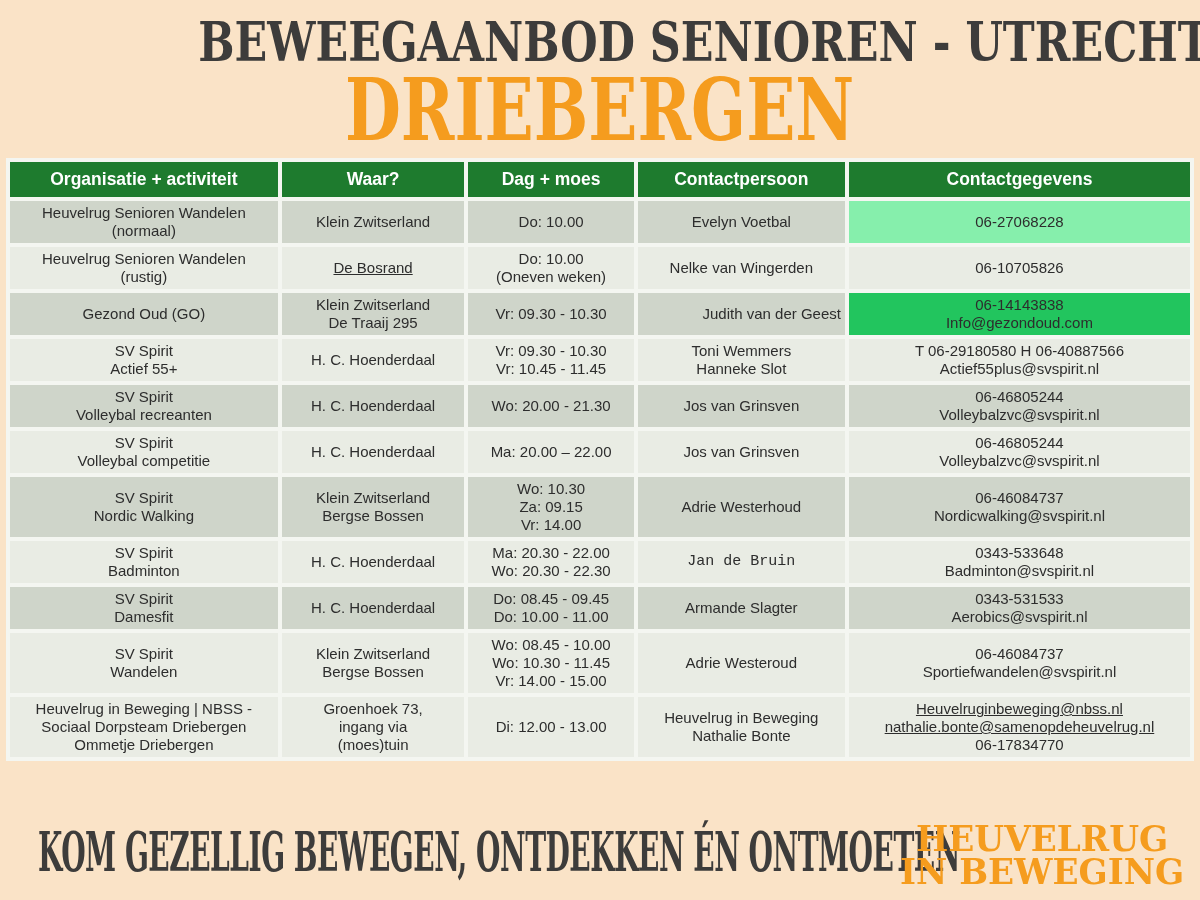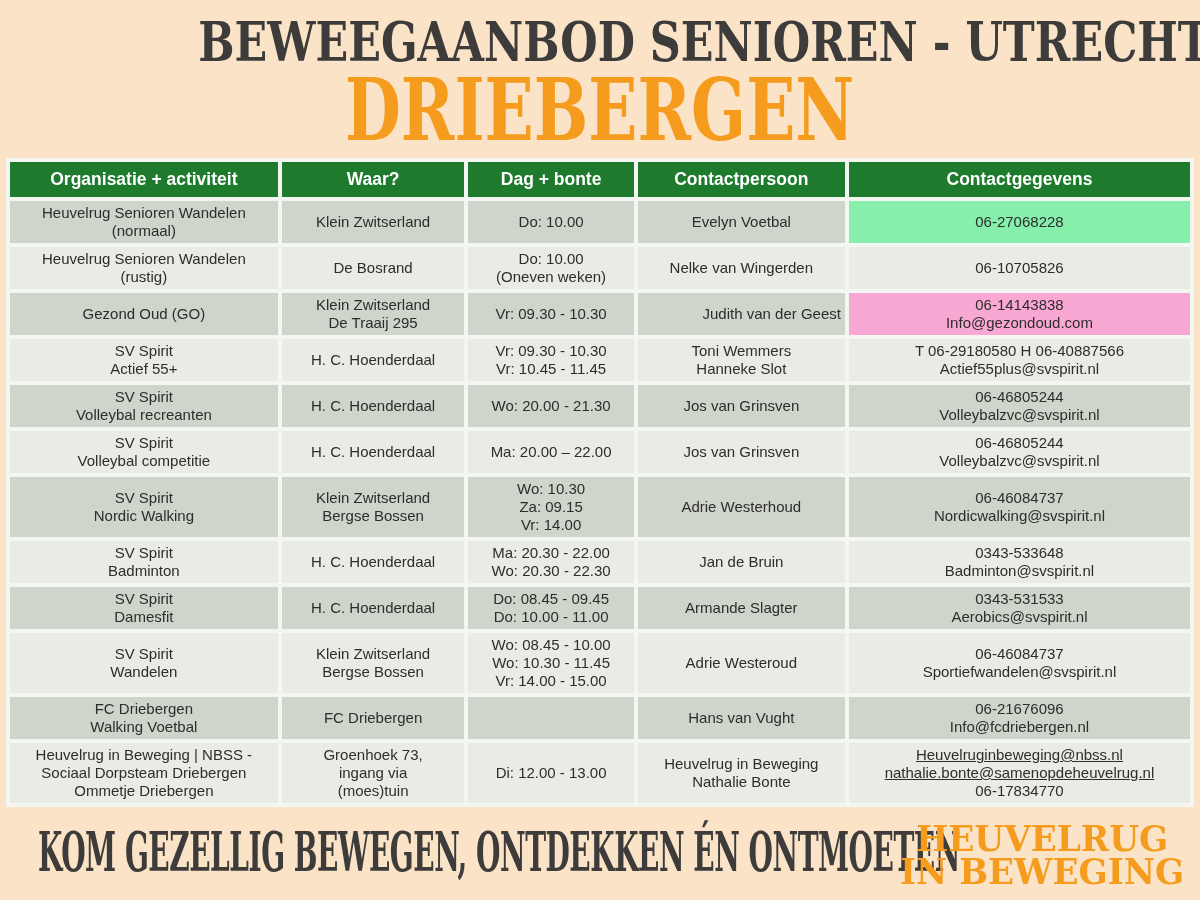--- a/index.html
+++ b/index.html
@@ -109,46 +109,46 @@
     <col style="width:23%">
     <col style="width:15.7%">
     <col style="width:14.2%">
     <col style="width:17.8%">
     <col style="width:29.3%">
   </colgroup>
   <thead>
     <tr id="thead-row">
         <th>Organisatie + activiteit</th>
         <th>Waar?</th>
-        <th>Dag + bonte</th>
+        <th>Dag + moes</th>
         <th>Contactpersoon</th>
         <th>Contactgegevens</th>
       </tr>
   </thead>
   <tbody id="tbody">
       <tr>
         <td style="background: rgb(207, 213, 202);">Heuvelrug Senioren Wandelen<br>(normaal)</td>
         <td style="background: rgb(207, 213, 202);">Klein Zwitserland</td>
         <td style="background: rgb(207, 213, 202);">Do: 10.00</td>
         <td style="background: rgb(207, 213, 202);">Evelyn Voetbal</td>
         <td style="background: #86efac;">06-27068228</td>
       </tr>
       <tr>
         <td style="background: rgb(233, 236, 228);">Heuvelrug Senioren Wandelen<br>(rustig)</td>
-        <td style="background: rgb(233, 236, 228);">De Bosrand</td>
+        <td style="background: rgb(233, 236, 228); text-decoration: underline;">De Bosrand</td>
         <td style="background: rgb(233, 236, 228);">Do: 10.00<br>(Oneven weken)</td>
         <td style="background: rgb(233, 236, 228);">Nelke van Wingerden</td>
         <td style="background: rgb(233, 236, 228);">06-10705826</td>
       </tr>
       <tr>
         <td style="background: rgb(207, 213, 202);">Gezond Oud (GO)</td>
         <td style="background: rgb(207, 213, 202);">Klein Zwitserland<br>De Traaij 295</td>
         <td style="background: rgb(207, 213, 202);">Vr: 09.30 - 10.30</td>
         <td style="background: rgb(207, 213, 202); text-align: right;">Judith van der Geest</td>
-        <td style="background: #f9a8d4;">06-14143838<br>Info@gezondoud.com</td>
+        <td style="background: #22c55e;">06-14143838<br>Info@gezondoud.com</td>
       </tr>
       <tr>
         <td style="background: rgb(233, 236, 228);">SV Spirit<br>Actief 55+</td>
         <td style="background: rgb(233, 236, 228);">H. C. Hoenderdaal</td>
         <td style="background: rgb(233, 236, 228);">Vr: 09.30 - 10.30<br>Vr: 10.45 - 11.45</td>
         <td style="background: rgb(233, 236, 228);">Toni Wemmers<br>Hanneke Slot</td>
         <td style="background: rgb(233, 236, 228);">T 06-29180580 H 06-40887566<br>Actief55plus@svspirit.nl</td>
       </tr>
       <tr>
         <td style="background: rgb(207, 213, 202);">SV Spirit<br>Volleybal recreanten</td>
@@ -168,45 +168,38 @@
         <td style="background: rgb(207, 213, 202);">SV Spirit<br>Nordic Walking</td>
         <td style="background: rgb(207, 213, 202);">Klein Zwitserland<br>Bergse Bossen</td>
         <td style="background: rgb(207, 213, 202);">Wo: 10.30<br>Za: 09.15<br>Vr: 14.00</td>
         <td style="background: rgb(207, 213, 202);">Adrie Westerhoud</td>
         <td style="background: rgb(207, 213, 202);">06-46084737<br>Nordicwalking@svspirit.nl</td>
       </tr>
       <tr>
         <td style="background: rgb(233, 236, 228);">SV Spirit<br>Badminton</td>
         <td style="background: rgb(233, 236, 228);">H. C. Hoenderdaal</td>
         <td style="background: rgb(233, 236, 228);">Ma: 20.30 - 22.00<br>Wo: 20.30 - 22.30</td>
-        <td style="background: rgb(233, 236, 228);">Jan de Bruin</td>
+        <td style="background: rgb(233, 236, 228); font-family: Liberation Mono, monospace;">Jan de Bruin</td>
         <td style="background: rgb(233, 236, 228);">0343-533648<br>Badminton@svspirit.nl</td>
       </tr>
       <tr>
         <td style="background: rgb(207, 213, 202);">SV Spirit<br>Damesfit</td>
         <td style="background: rgb(207, 213, 202);">H. C. Hoenderdaal</td>
         <td style="background: rgb(207, 213, 202); margin-left: 30px;">Do: 08.45 - 09.45<br>Do: 10.00 - 11.00</td>
         <td style="background: rgb(207, 213, 202);">Armande Slagter</td>
         <td style="background: rgb(207, 213, 202);">0343-531533<br>Aerobics@svspirit.nl</td>
       </tr>
       <tr>
         <td style="background: rgb(233, 236, 228);">SV Spirit<br>Wandelen</td>
         <td style="background: rgb(233, 236, 228);">Klein Zwitserland<br>Bergse Bossen</td>
         <td style="background: rgb(233, 236, 228);">Wo: 08.45 - 10.00<br>Wo: 10.30 - 11.45<br>Vr: 14.00 - 15.00</td>
         <td style="background: rgb(233, 236, 228);">Adrie Westeroud</td>
         <td style="background: rgb(233, 236, 228);">06-46084737<br>Sportiefwandelen@svspirit.nl</td>
       </tr>
       <tr>
-        <td style="background: rgb(207, 213, 202);">FC Driebergen<br>Walking Voetbal</td>
-        <td style="background: rgb(207, 213, 202);">FC Driebergen</td>
-        <td style="background: rgb(207, 213, 202);"></td>
-        <td style="background: rgb(207, 213, 202);">Hans van Vught</td>
-        <td style="background: rgb(207, 213, 202);">06-21676096<br>Info@fcdriebergen.nl</td>
-      </tr>
-      <tr>
         <td style="background: rgb(233, 236, 228);">Heuvelrug in Beweging | NBSS -<br>Sociaal Dorpsteam Driebergen<br>Ommetje Driebergen</td>
         <td style="background: rgb(233, 236, 228); margin-top: 18px;">Groenhoek 73,<br>ingang via<br>(moes)tuin</td>
         <td style="background: rgb(233, 236, 228);">Di: 12.00 - 13.00</td>
         <td style="background: rgb(233, 236, 228);">Heuvelrug in Beweging<br>Nathalie Bonte</td>
         <td style="background: rgb(233, 236, 228);"><span class="link">Heuvelruginbeweging@nbss.nl</span><br><span class="link">nathalie.bonte@samenopdeheuvelrug.nl</span><br>06-17834770</td>
       </tr>
     </tbody>
 </table>
 
 <div class="slab tagline">KOM GEZELLIG BEWEGEN, ONTDEKKEN ÉN ONTMOETEN</div>

